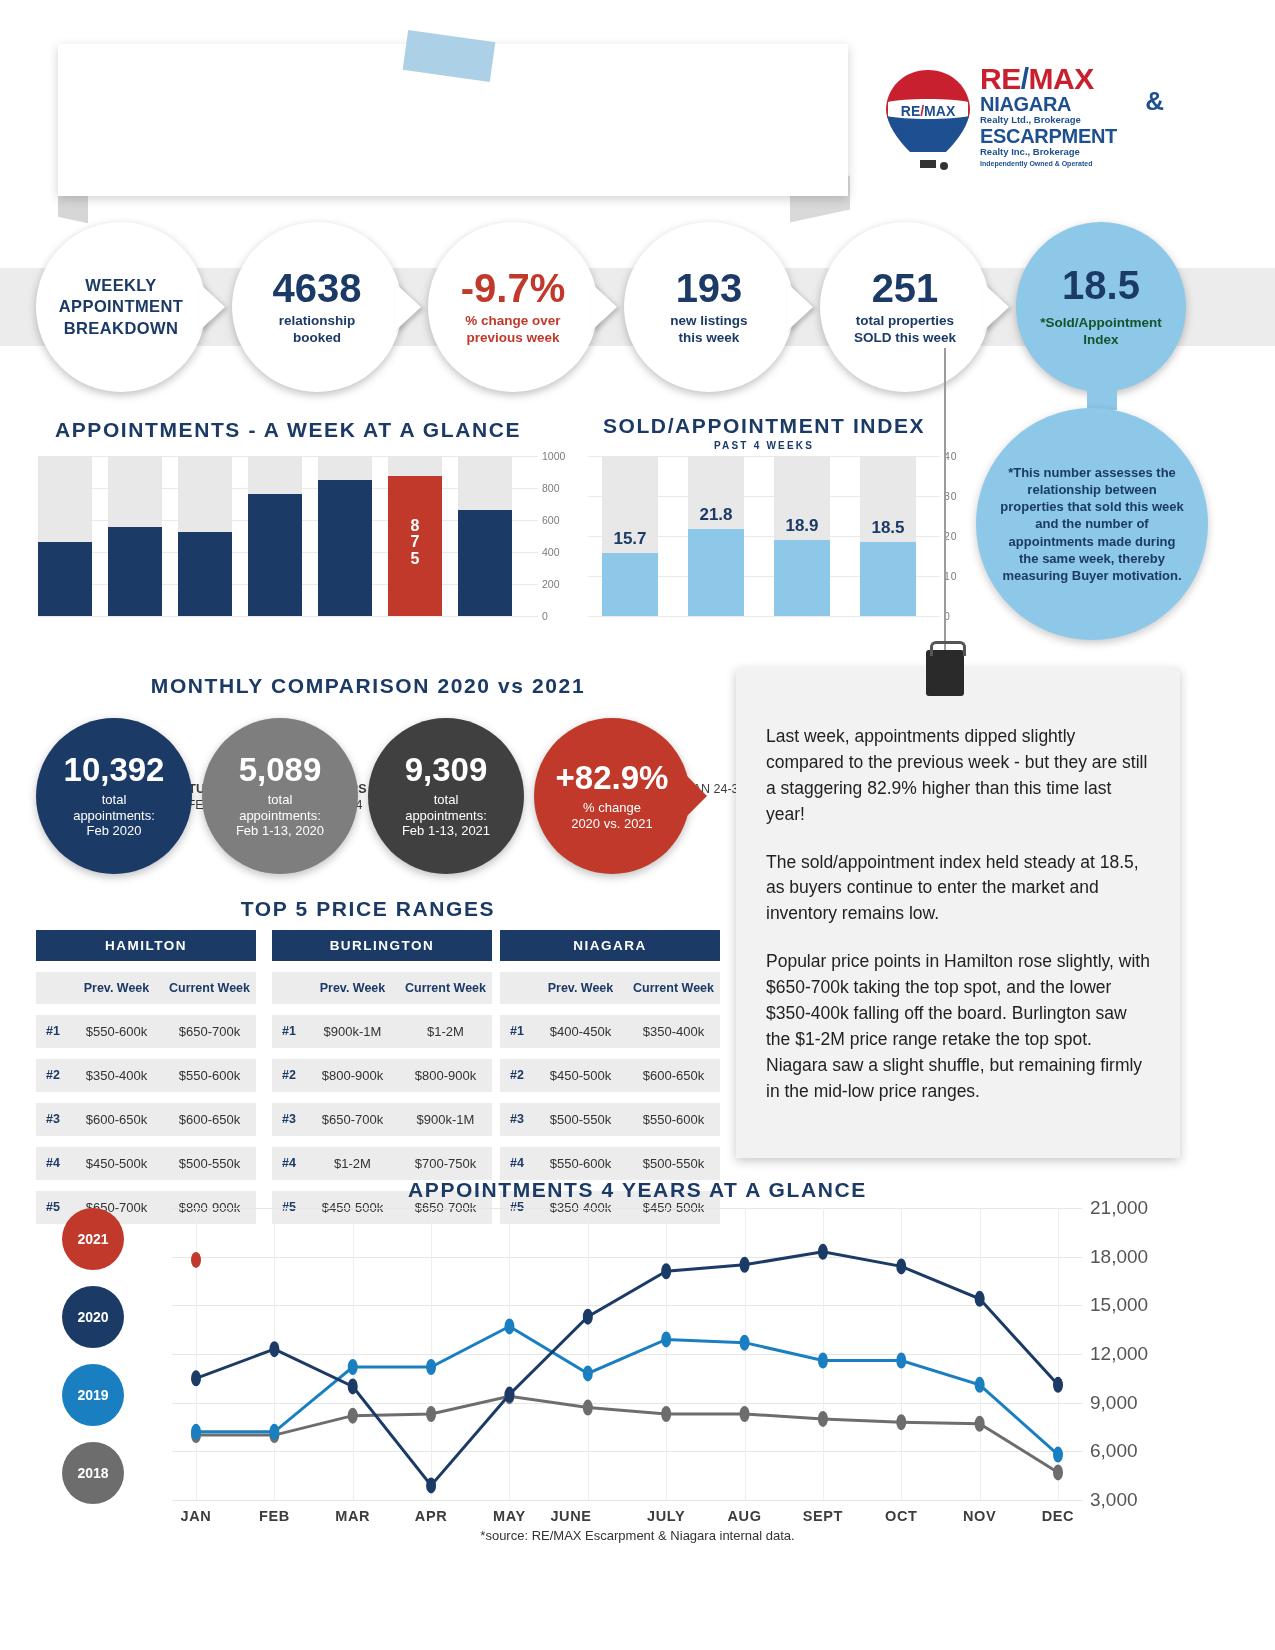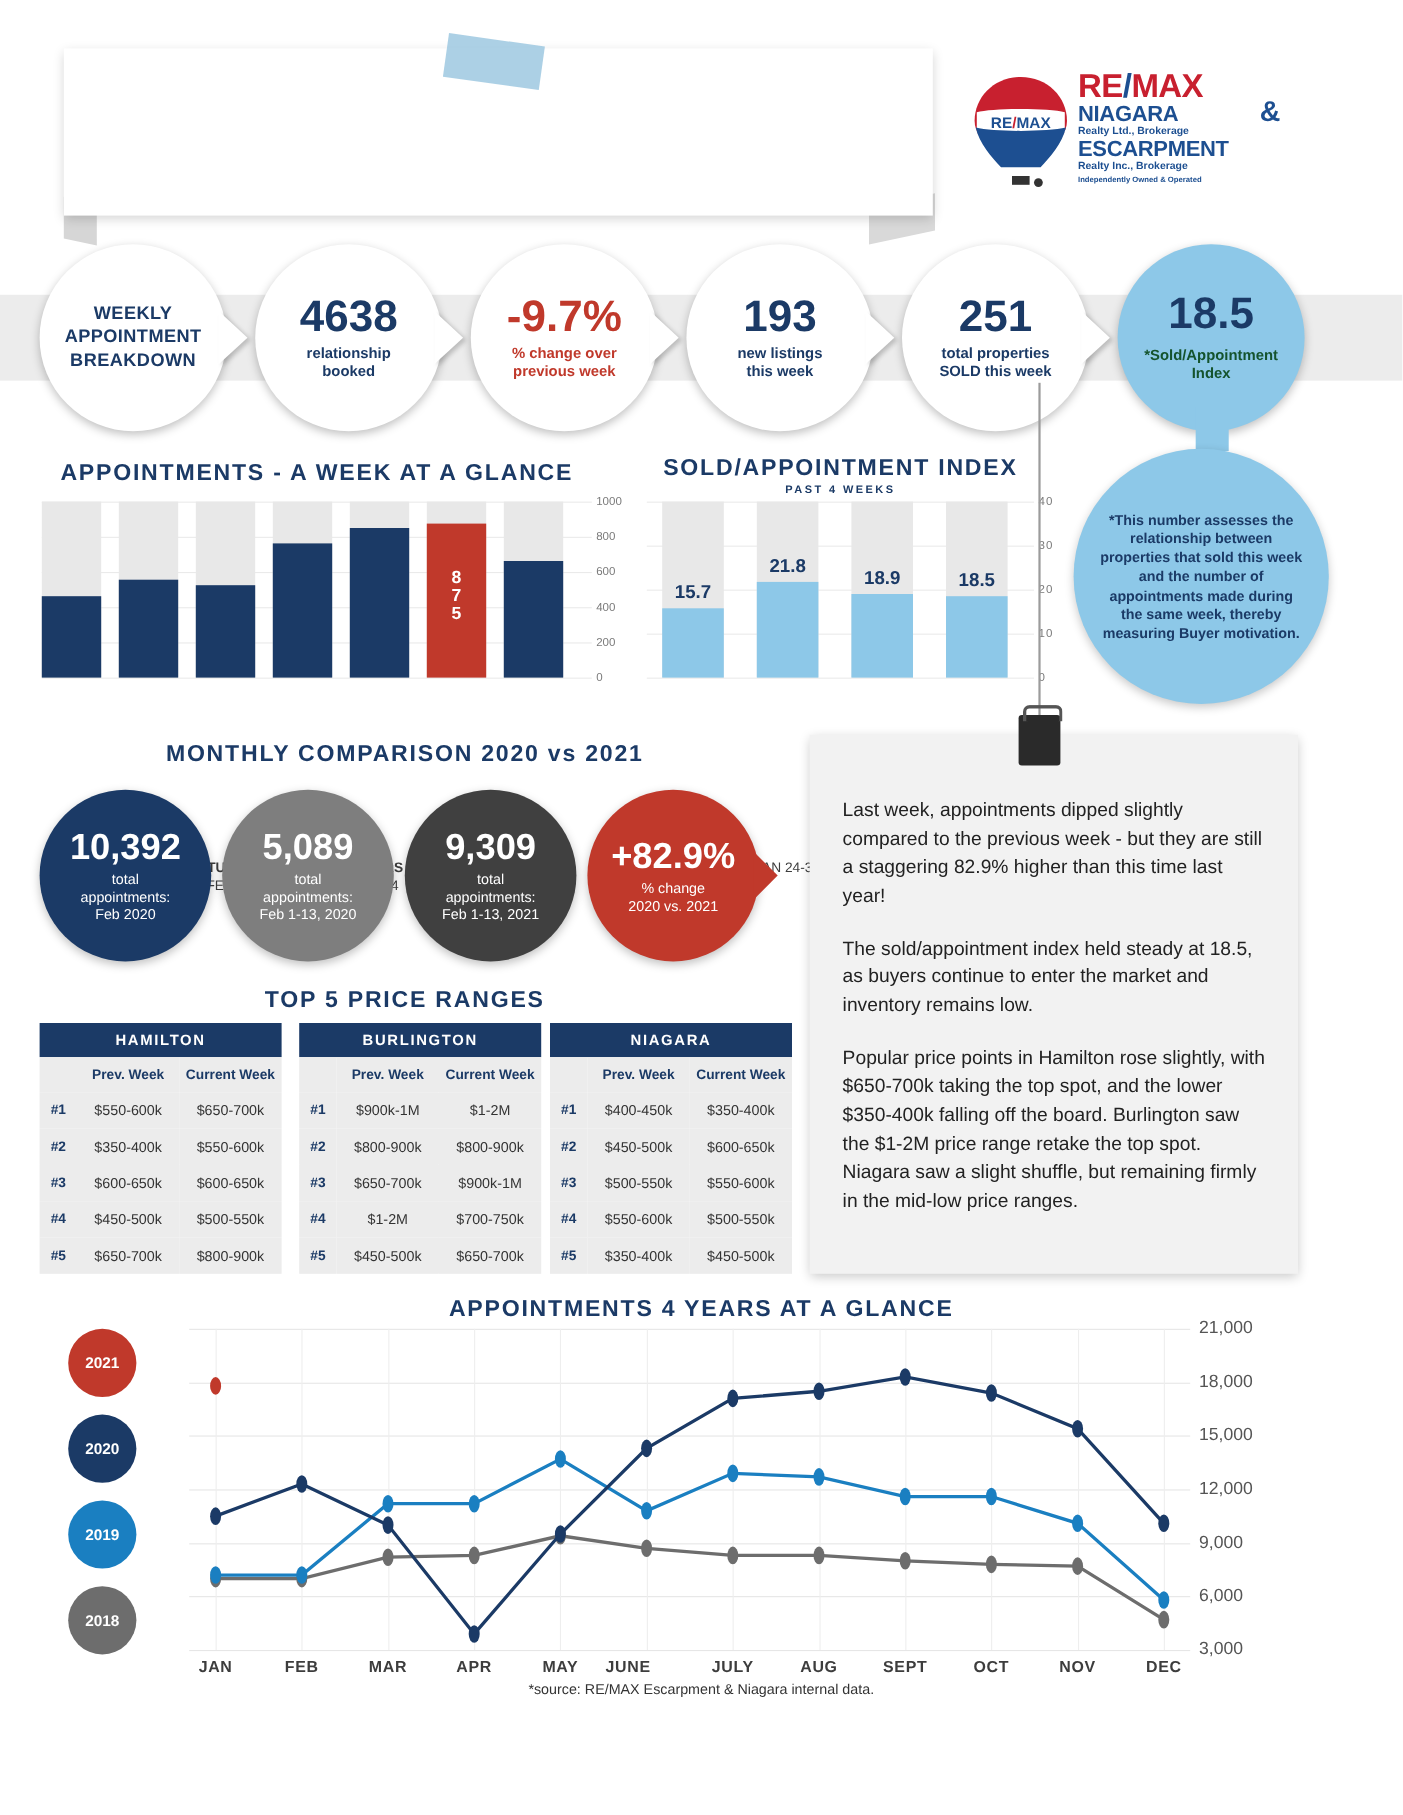--- a/index.html
+++ b/index.html
@@ -120,32 +120,32 @@
   #clip-line { left:944px; top:348px; width:2px; height:320px; background:#9b9b9b;}
   #clip-clamp { left:926px; top:650px; width:38px; height:46px; background:#2a2a2a; border-radius:3px;}
   #clip-clamp:after{content:"";position:absolute;left:4px;top:-9px;width:30px;height:12px;border:3px solid #555;border-bottom:none;border-radius:6px 6px 0 0;}
   #clip-text { position:absolute; left:766px; top:724px; width:384px; font-size:17.5px; color:#222; line-height:1.48; }
   #clip-text p { margin:0 0 22px 0; }
 
   
   #price-title { left:0; top:897px; width:736px; }
   .ptable { position:absolute; top:930px; width:220px; }
   .pt-head { background:#1b3a66; color:#fff; text-align:center; font-size:13.5px; font-weight:bold; letter-spacing:1.5px; padding:8px 0; }
-  .pt-row { display:flex; gap:0; margin-top:0; }
+  .pt-row { display:flex; gap:0; margin-top:11px; }
   .pt-rank { width:34px; background:#ececec; color:#1b3a66; font-weight:bold; font-size:12.5px; text-align:center; padding:9px 0; }
   .pt-cell { flex:1; background:#ececec; color:#333; font-size:13px; text-align:center; padding:9px 0; }
   .pt-cell.hdr { color:#1b3a66; font-weight:bold; font-size:12.5px; }
   .pt-rank.blank { background:#ececec; }
 
   
   #line-title { left:0; top:1178px; width:1275px; }
   #line-chart { left:172px; top:1208px; width:910px; height:292px; }
   .lc-grid-h { position:absolute; left:0; width:910px; height:1px; background:#e6e6e6; }
   .lc-grid-v { position:absolute; top:0; width:1px; height:292px; background:#eeeeee; }
-  .lc-ylab { position:absolute; left:918px; font-size:16px; color:#555; transform:translateY(-50%); }
+  .lc-ylab { position:absolute; left:918px; font-size:19px; color:#555; transform:translateY(-50%); }
   .lc-xlab { position:absolute; top:300px; font-size:14.5px; font-weight:bold; color:#3d3d3d; text-align:center; width:84px; letter-spacing:0.6px;}
   .legend-dot { position:absolute; left:62px; width:62px; height:62px; border-radius:50%;
     display:flex; align-items:center; justify-content:center; color:#fff; font-size:14px; font-weight:bold; }
   #source-note { left:0; top:1528px; width:1275px; text-align:center; font-size:13px; color:#333; }
 </style>
 </head>
 <body>
 
 <div class="abs" id="header-band">
   <div class="abs" id="title-card-shadow-l"></div>

